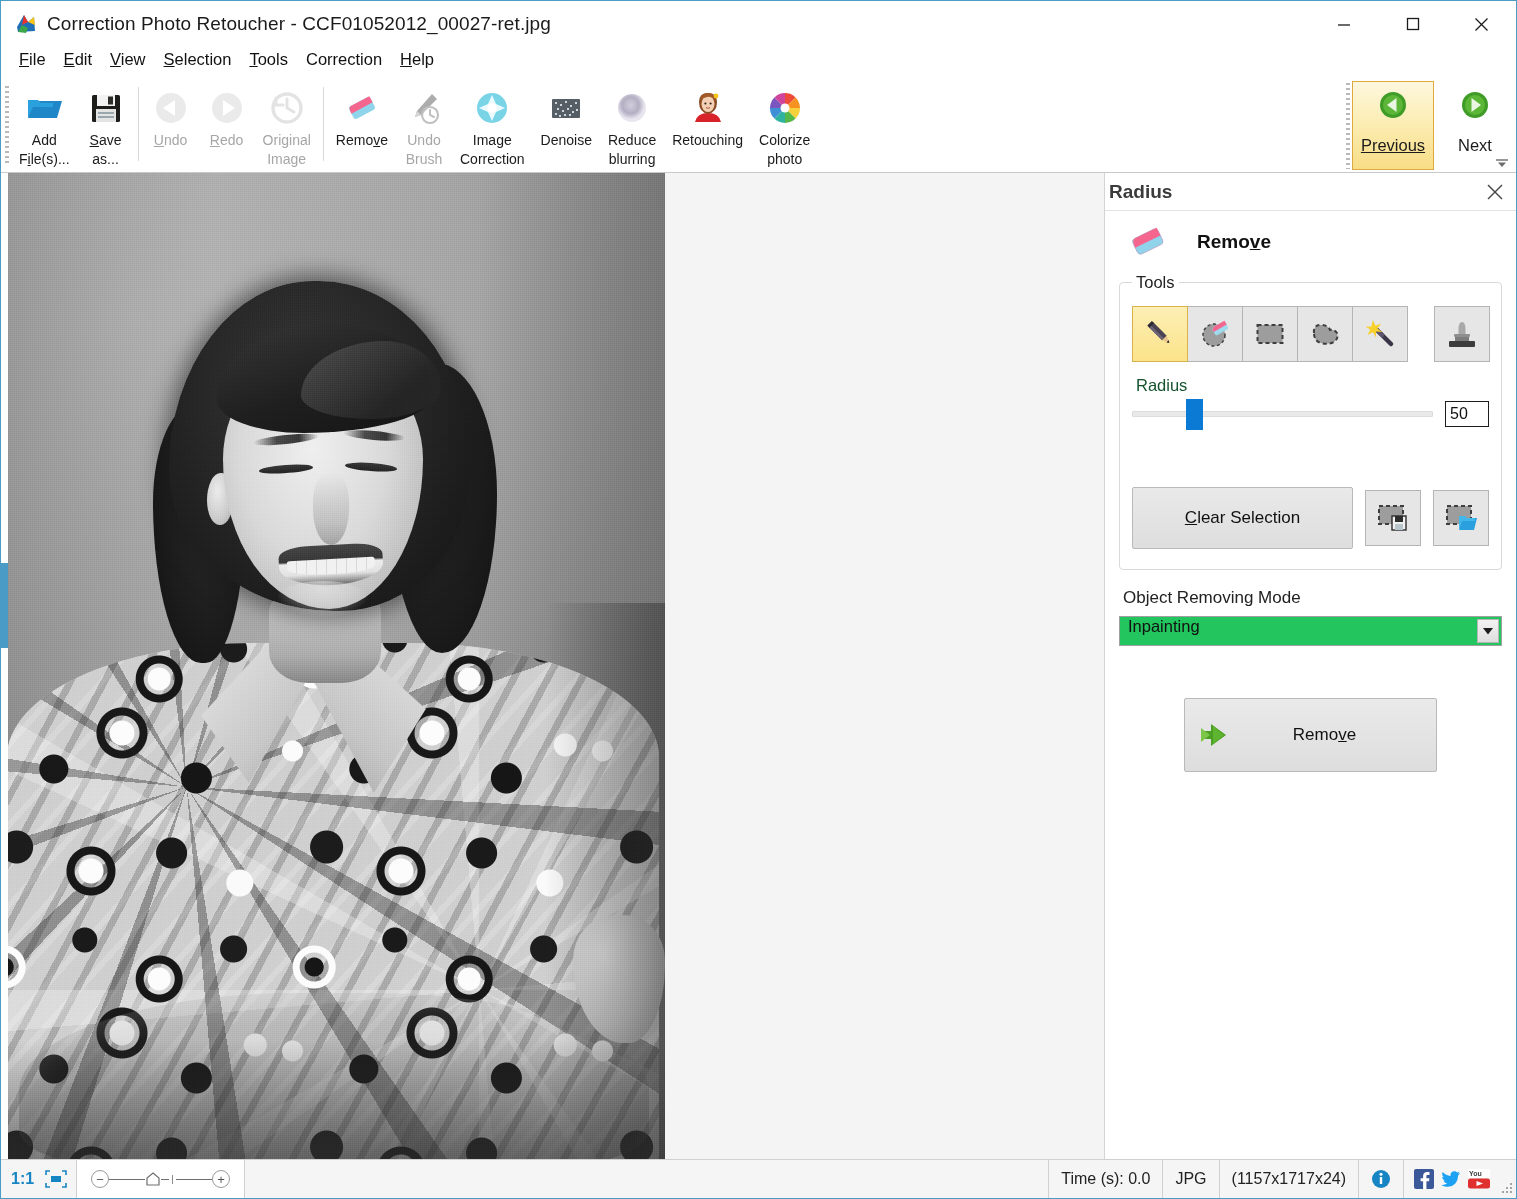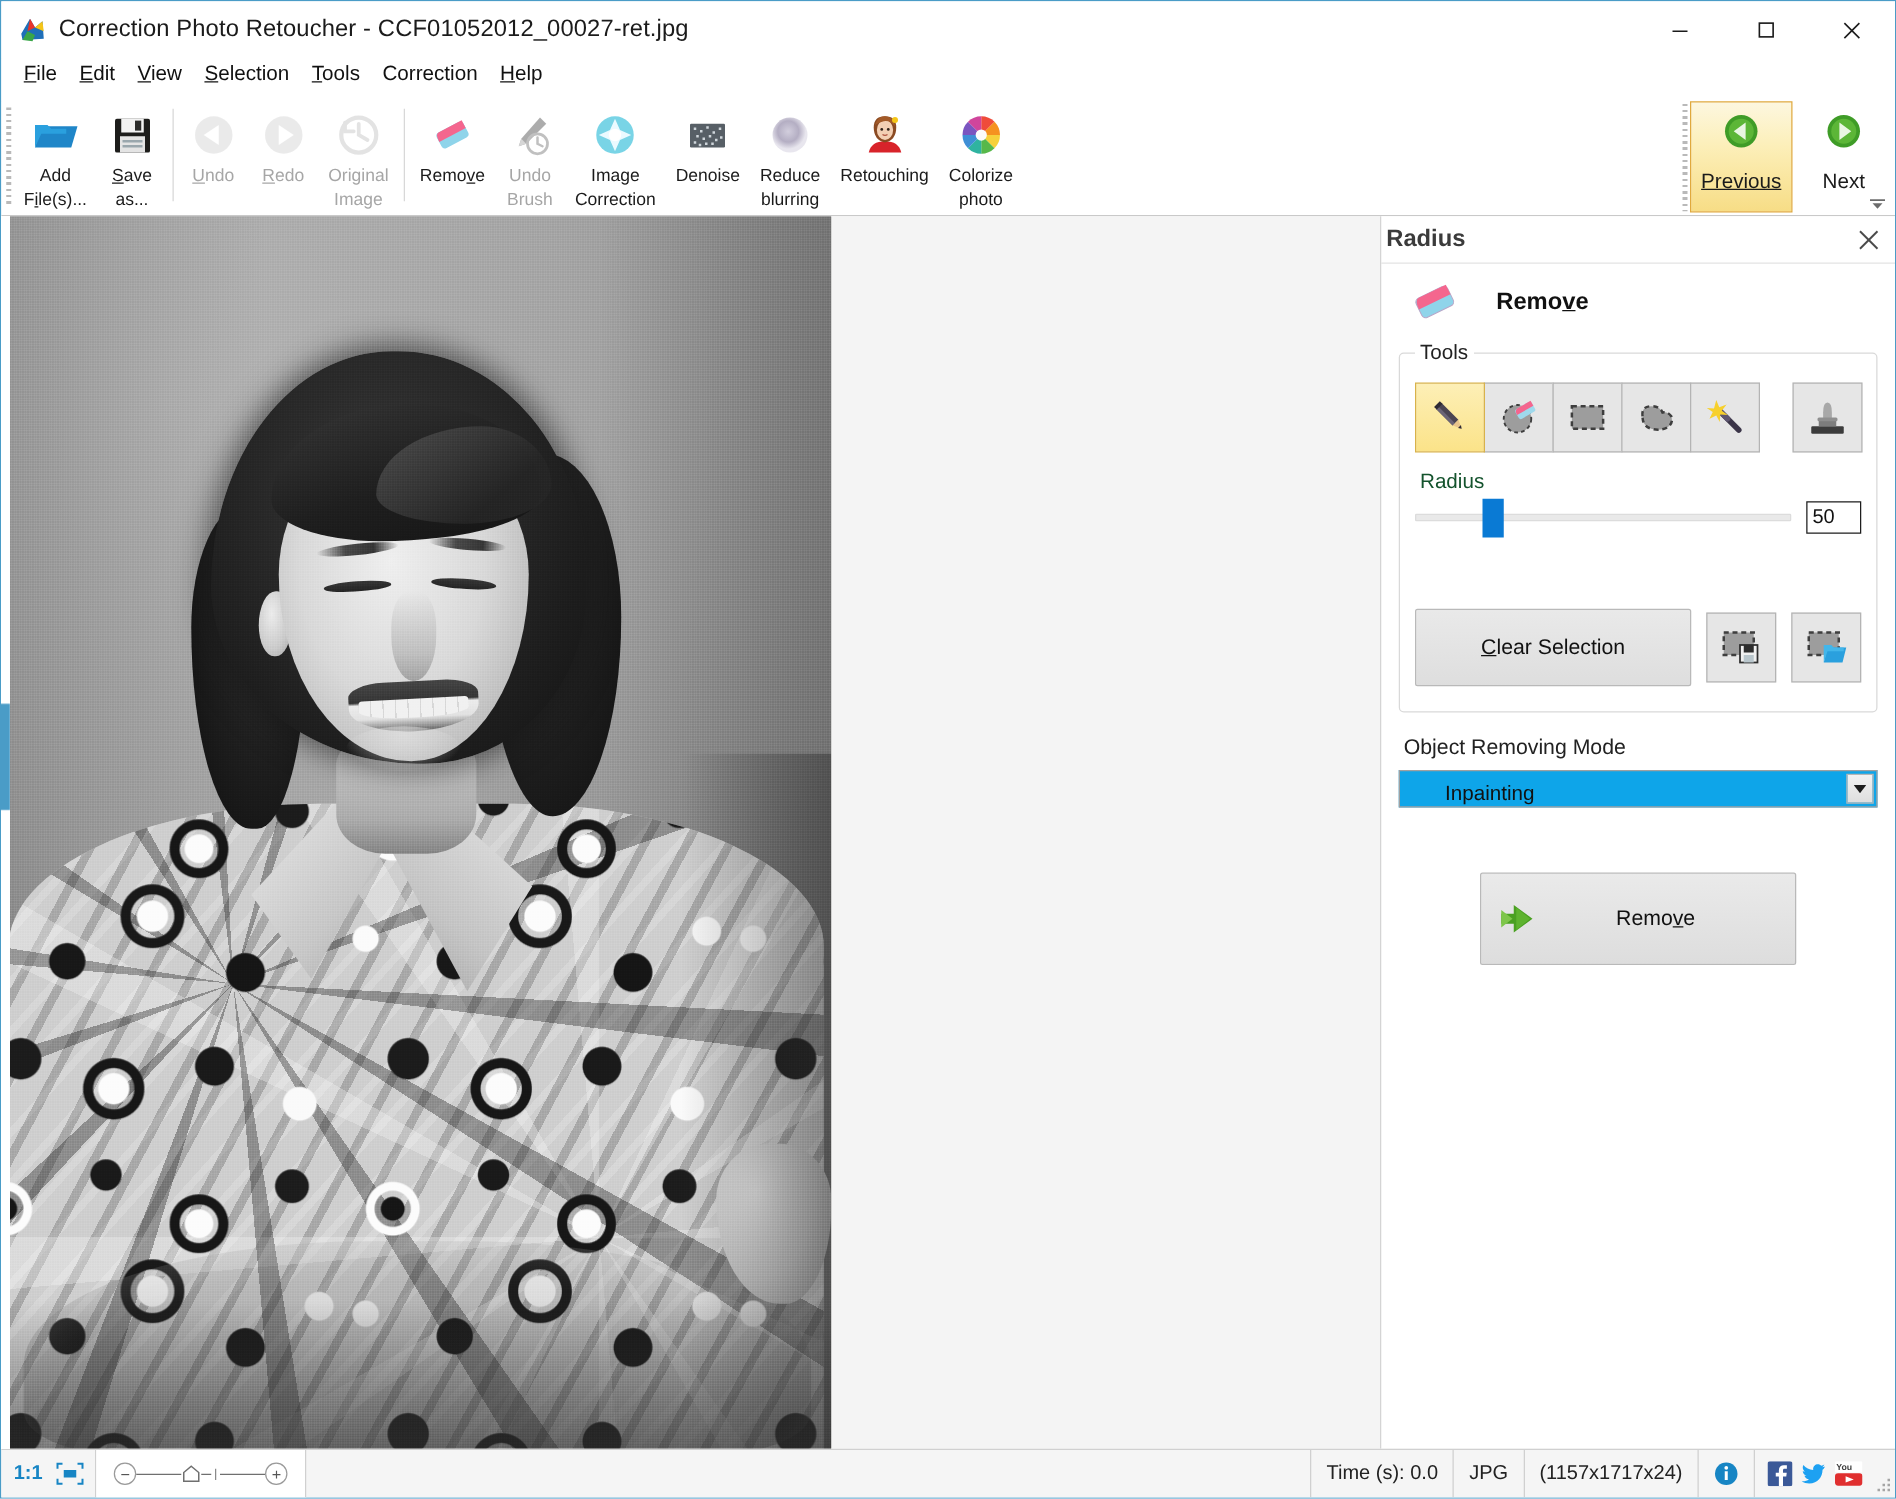--- a/index.html
+++ b/index.html
@@ -345,22 +345,22 @@
   }
   #clear-sel-btn u { text-decoration: underline; }
   .sel-io-btn {
     width: 56px; height: 56px; border: 1px solid #b4b4b4; background: #e6e6e6;
     display: flex; align-items: center; justify-content: center; cursor: default;
     margin-left: 12px;
   }
 
   #orm-label { font-size: 17px; color: #222; margin: 6px 0 8px 4px; }
   #orm-select {
-    position: relative; height: 30px; border: 1px solid #a0a0a0; background: #0ea5e9;
-    display: flex; align-items: flex-end; cursor: default; padding-left: 28px;
+    position: relative; height: 30px; border: 1px solid #a0a0a0; background: #22c55e;
+    display: flex; align-items: flex-start; cursor: default;
   }
   #orm-value { font-size: 16.5px; color: #111; padding-left: 8px; }
   #orm-arrow {
     position: absolute; right: 2px; top: 2px; width: 22px; height: 24px;
     background: linear-gradient(to bottom, #f2f2f2, #dedede); border: 1px solid #b5b5b5;
     display: flex; align-items: center; justify-content: center;
   }
 
   #remove-btn {
     margin: 52px auto 0 auto; width: 253px; height: 74px;

